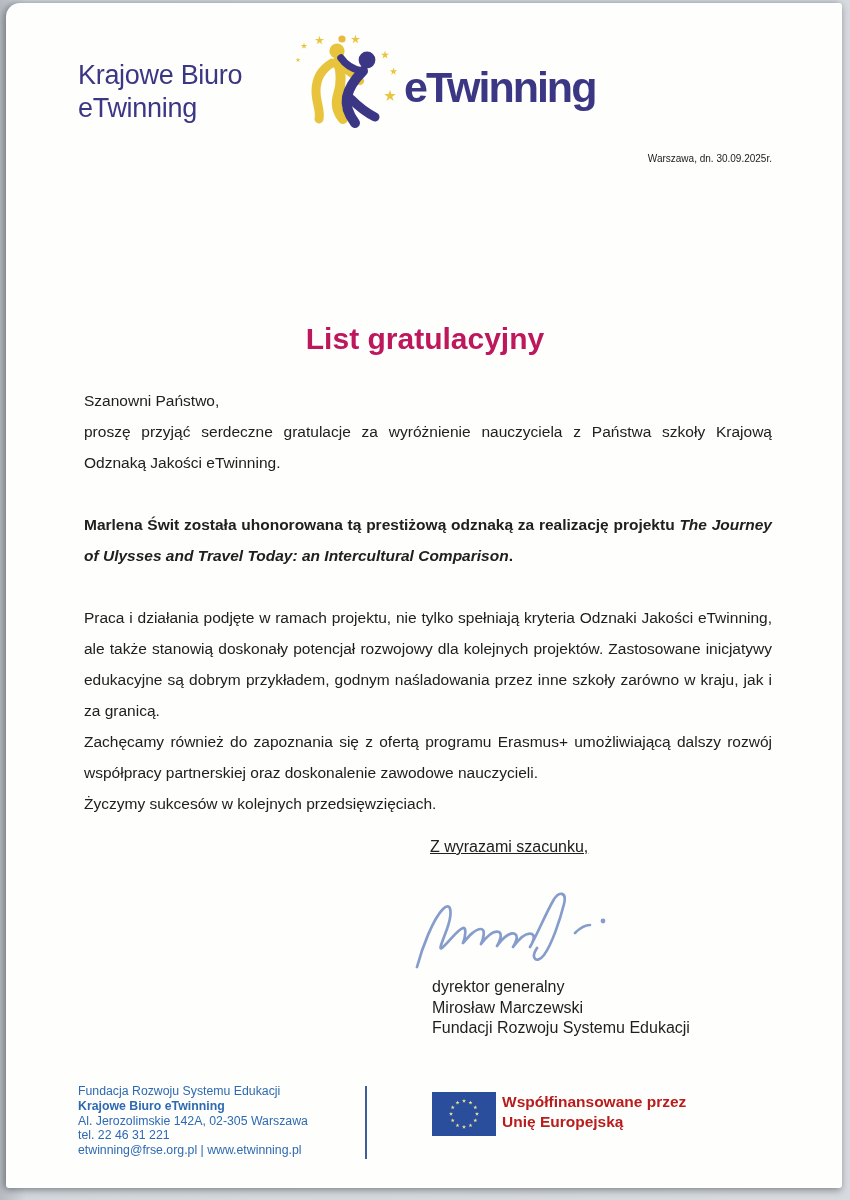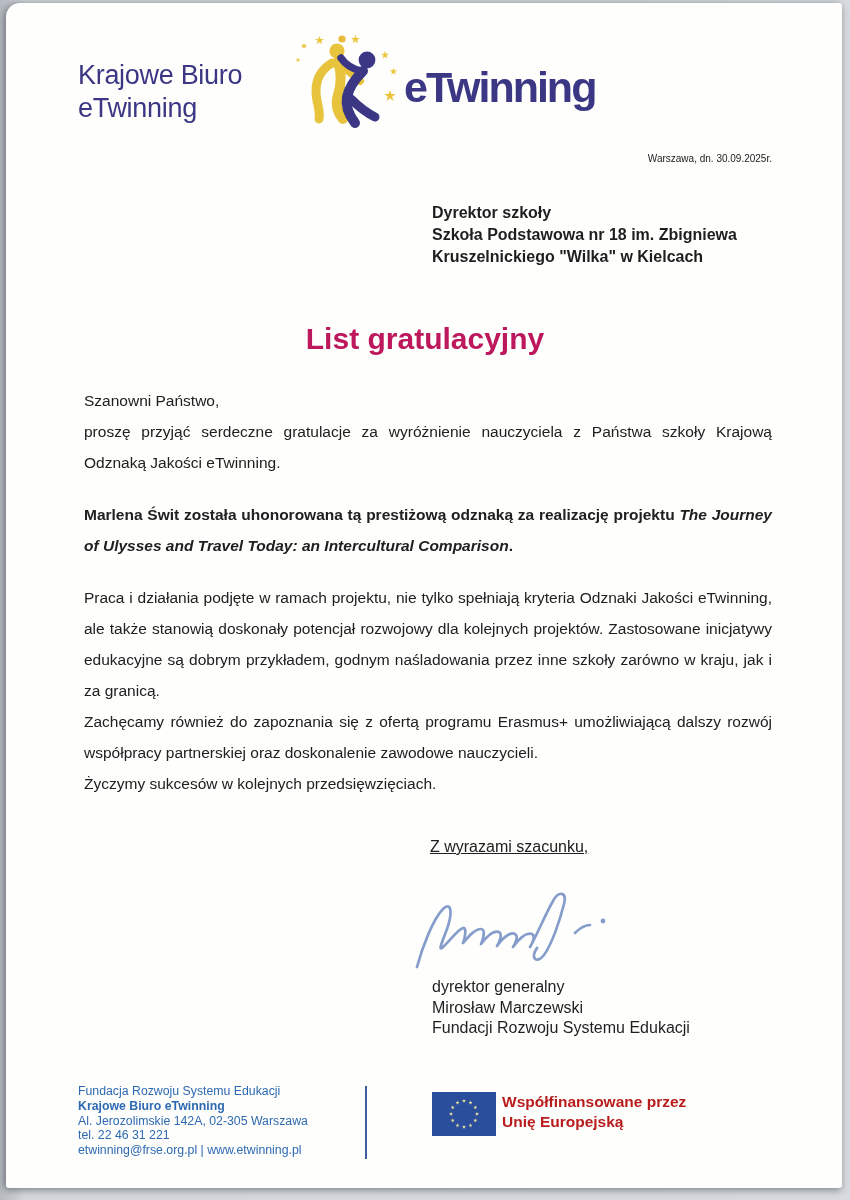--- a/index.html
+++ b/index.html
@@ -38,21 +38,21 @@
   .letter-title{
     left:72px;top:319px;width:694px;text-align:center;
     font-size:30px;font-weight:700;color:#be185d;
   }
   
   .body-text{
     left:78px;top:382px;width:688px;
     font-size:15.5px;line-height:31px;color:#202020;
   }
   .body-text p{margin:0;}
-  .body-text p.sp{margin-top:21px;}
+  .body-text p.sp{margin-top:31px;}
   .just{text-align:justify;}
   .b{font-weight:700;}
   .bi{font-weight:700;font-style:italic;}
   
   .closing{left:424px;top:835px;font-size:16px;color:#202020;text-decoration:underline;}
   .signature{left:403px;top:882px;}
   .signer{
     left:426px;top:974px;font-size:16px;line-height:20.5px;color:#1f1f1f;
   }
   
@@ -111,25 +111,20 @@
         <path d="M59 66 C67 74 75 80 83 84" stroke-width="9"></path>
         <path d="M69 38 C61 36 53 31 49 25" stroke-width="7.5"></path>
       </g>
     </svg>
   </div>
 
   <div class="abs logo-wordmark">eTwinning</div>
 
   <div class="abs dateline">Warszawa, dn. 30.09.2025r.</div>
 
-  <div class="abs recipient">
-    <div>Dyrektor szkoły</div>
-    <div>Szkoła Podstawowa nr 18 im. Zbigniewa</div>
-    <div>Kruszelnickiego "Wilka" w Kielcach</div>
-  </div>
 
   <div class="abs letter-title">List gratulacyjny</div>
 
   <div class="abs body-text">
     <p>Szanowni Państwo,</p>
     <p class="just">proszę przyjąć serdeczne gratulacje za wyróżnienie nauczyciela z Państwa szkoły Krajową Odznaką Jakości eTwinning.</p>
     <p class="just sp"><span class="b">Marlena Świt została uhonorowana tą prestiżową odznaką za realizację projektu </span><span class="bi">The Journey of Ulysses and Travel Today: an Intercultural Comparison</span><span class="b">.</span></p>
     <p class="just sp">Praca i działania podjęte w ramach projektu, nie tylko spełniają kryteria Odznaki Jakości eTwinning, ale także stanowią doskonały potencjał rozwojowy dla kolejnych projektów. Zastosowane inicjatywy edukacyjne są dobrym przykładem, godnym naśladowania przez inne szkoły zarówno w kraju, jak i za granicą.</p>
     <p class="just">Zachęcamy również do zapoznania się z ofertą programu Erasmus+ umożliwiającą dalszy rozwój współpracy partnerskiej oraz doskonalenie zawodowe nauczycieli.</p>
     <p>Życzymy sukcesów w kolejnych przedsięwzięciach.</p>

